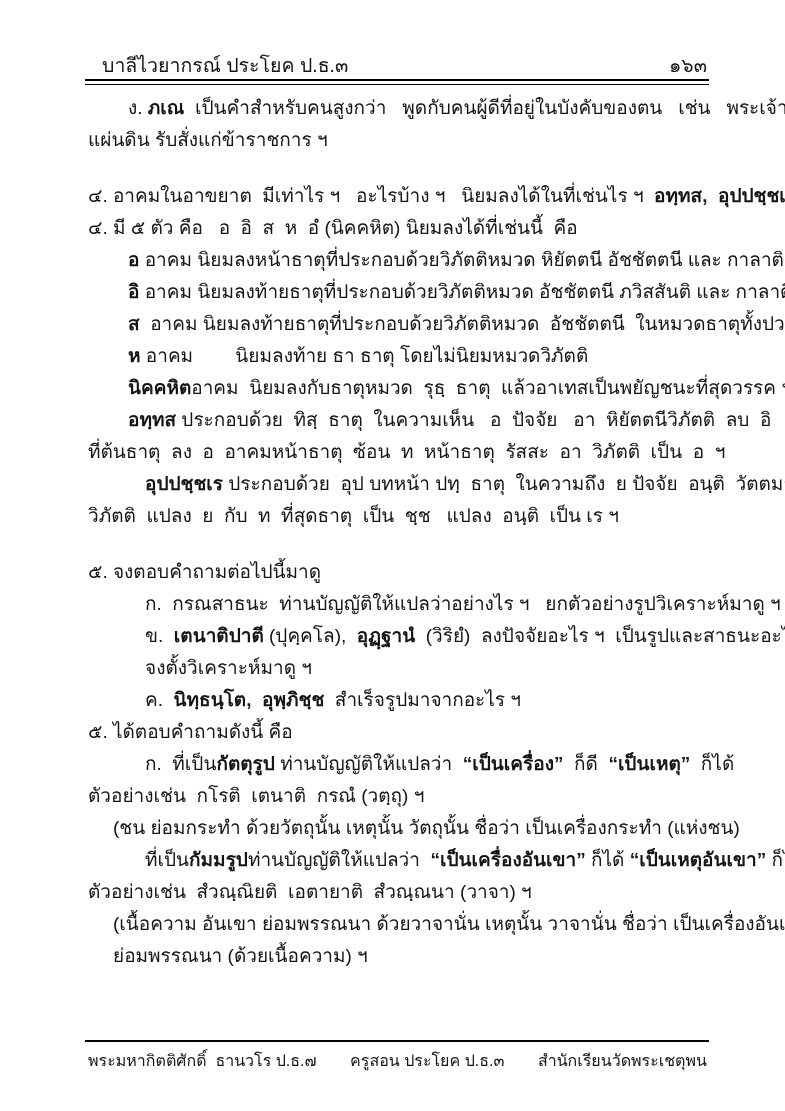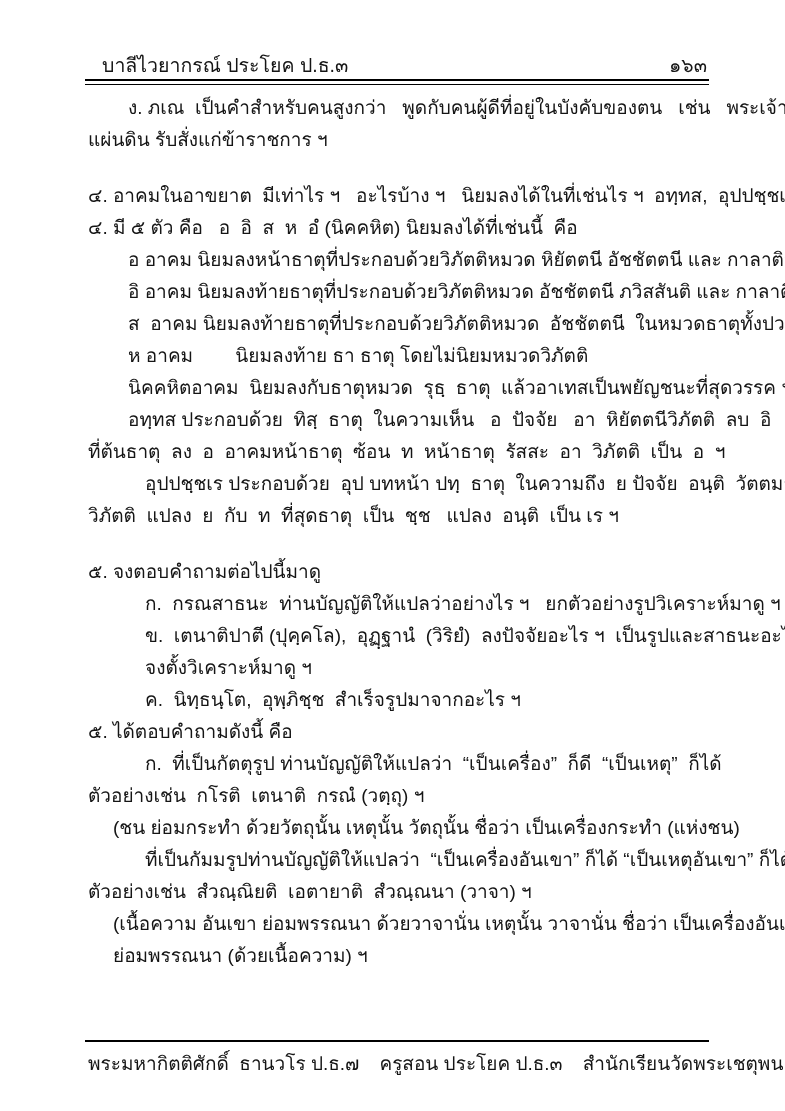--- a/index.html
+++ b/index.html
@@ -45,37 +45,37 @@
   .line {
     height: 32px;
     white-space: pre;
     overflow: visible;
   }
   .gap { height: 24px; }
   .indent-0 { padding-left: 0; }
   .indent-1 { padding-left: 25px; }
   .indent-2 { padding-left: 40px; }
   .indent-3 { padding-left: 57px; }
-  .line b { font-weight: normal; }
+  .line b { font-weight: bold; }
   .footer-rule {
     position: absolute;
     top: 1040px;
     left: 85px;
     right: 76px;
     border-top: 2px solid #000;
   }
   .footer {
     position: absolute;
     top: 1048px;
     left: 88px;
     right: 78px;
     display: flex;
     justify-content: space-between;
     align-items: flex-start;
-    font-size: 19px;
+    font-size: 16px;
     white-space: pre;
     gap: 20px;
   }
 </style>
 </head>
 <body>
 
 <div class="page">
 
   <div class="header">

